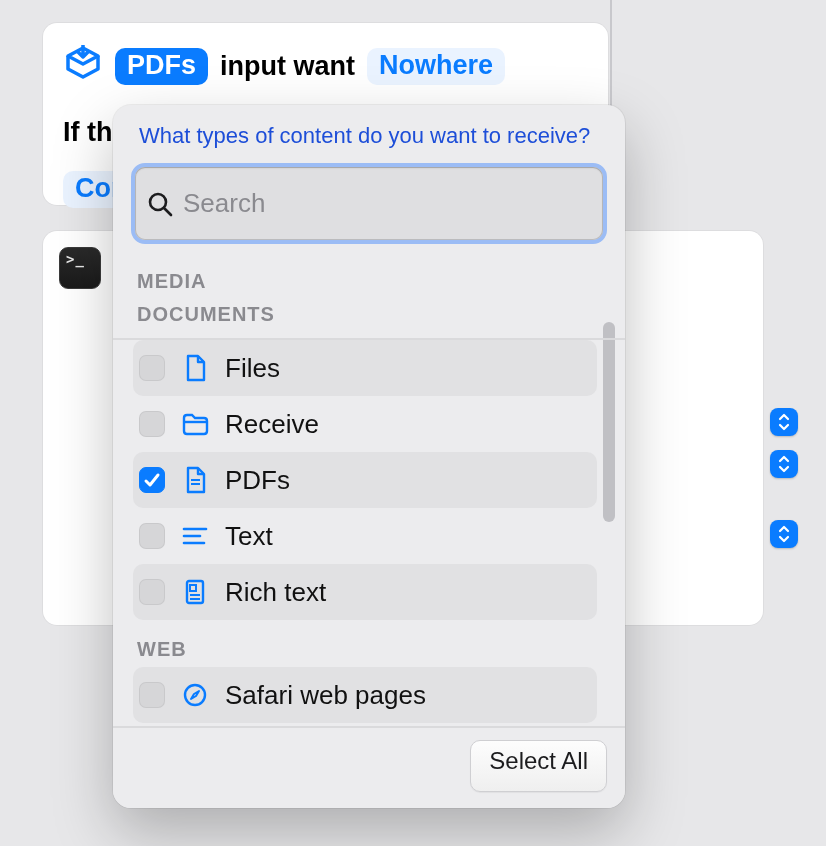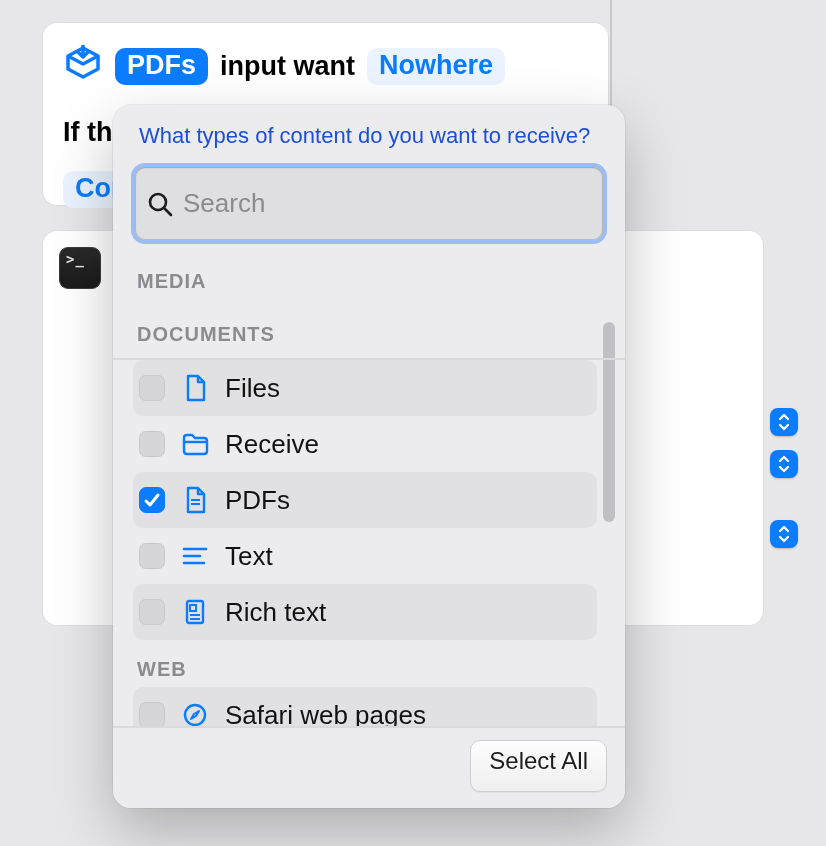--- a/index.html
+++ b/index.html
@@ -121,21 +121,21 @@
   }
   .list-scroll {
     position: absolute; inset: 0;
     overflow: hidden;
     padding: 0 28px 0 20px;
   }
   .section-label {
     font-size: 20px; font-weight: 700; letter-spacing: 1px;
     color: #8a8a8f; padding: 18px 0 6px 4px;
   }
-  .section-label.tight { padding-top: 4px; margin-top: 20px; }
+  .section-label.tight { padding-top: 4px; }
 
   .row {
     display: flex; align-items: center; gap: 16px;
     height: 56px; padding: 0 14px 0 6px;
     border-radius: 10px;
   }
   .row.striped { background: #e1e1e3; }
   .cb {
     width: 26px; height: 26px; border-radius: 7px; flex: 0 0 26px;
     background: #d6d6d8; border: 1px solid rgba(0,0,0,0.06);

